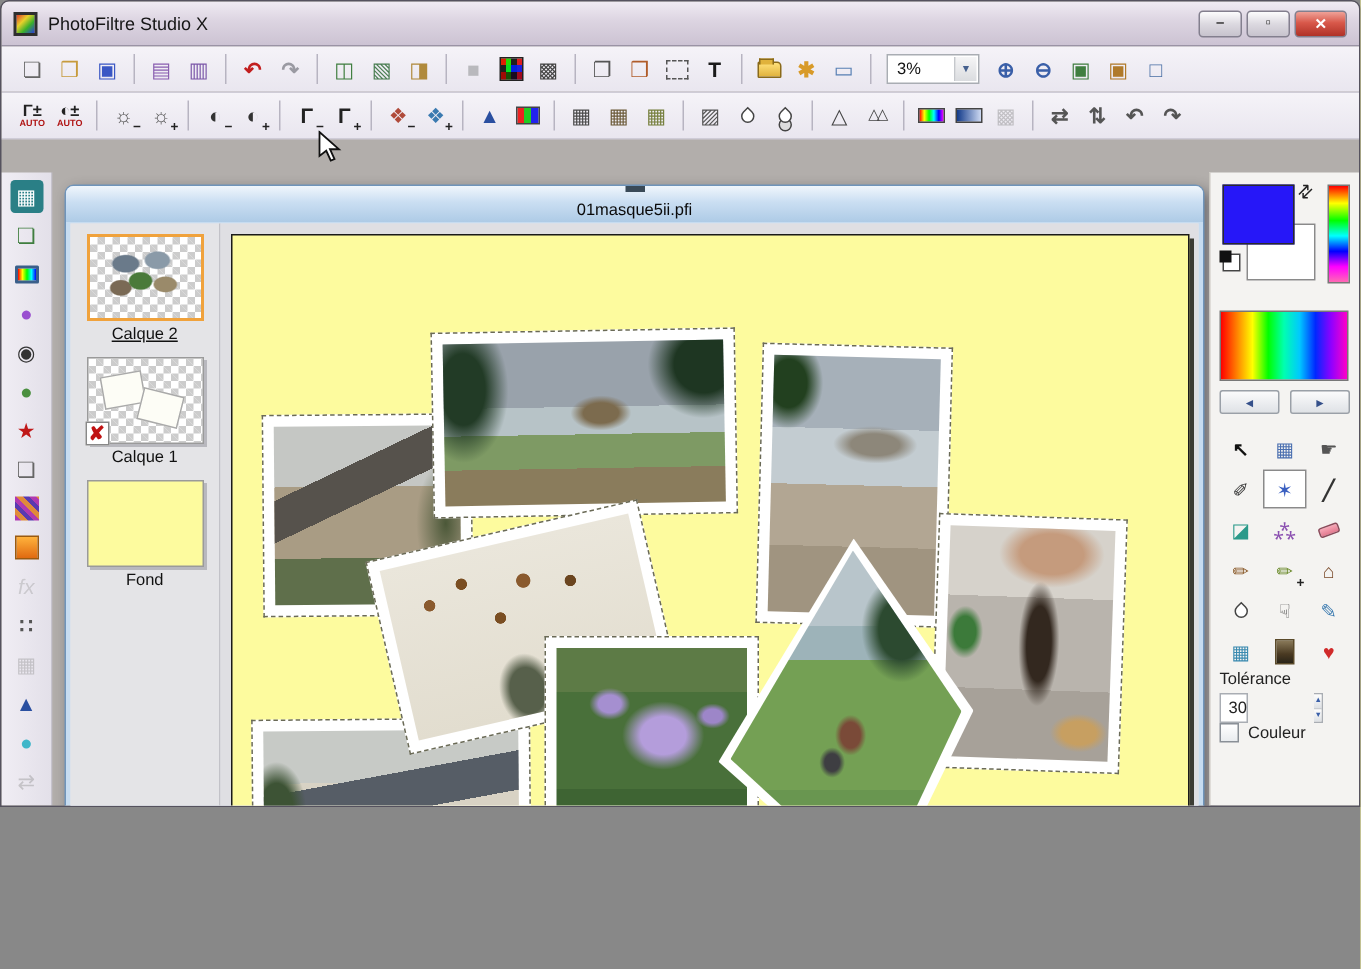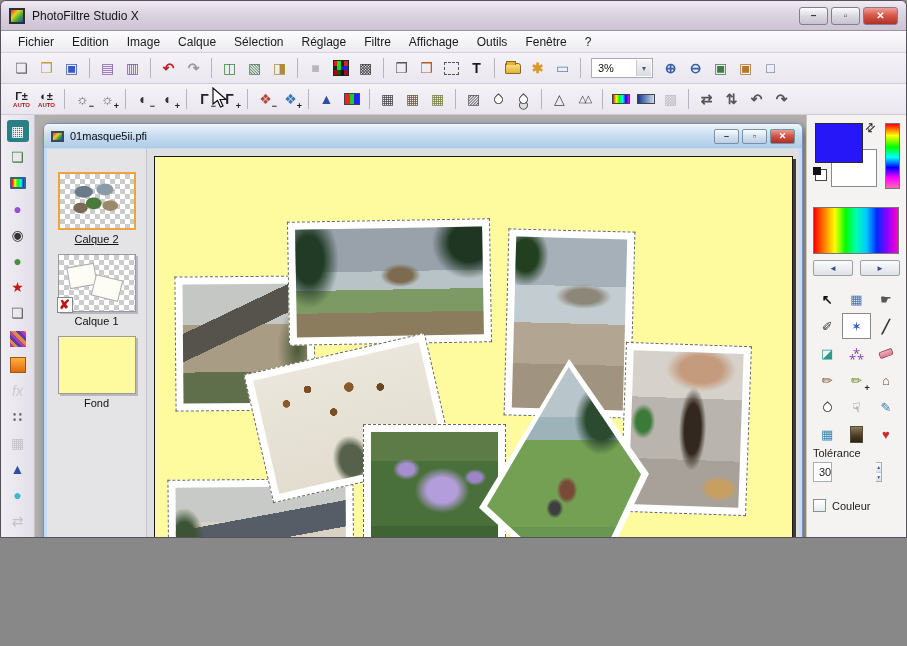--- a/index.html
+++ b/index.html
@@ -115,43 +115,43 @@
   .tol-row { display:flex; margin-top:3px; align-items:center;gap:44px; }
   .tol-field { width:50px; height:20px; background:#fff; border:1px solid #a9adb3;
                font-size:11px; padding:3px 0 0 5px; }
   .spin { width:14px; height:20px; border:1px solid #a9adb3; border-left:none; display:flex; flex-direction:column; }
   .spin > div { flex:1; background:linear-gradient(#fdfdfd,#dde0e4); border-bottom:1px solid #c8cbd0;
                 display:flex; align-items:center; justify-content:center; font-size:5px; color:#3a5fa8; }
   .spin > div:last-child { border-bottom:none; }
   .tol-dd { width:17px; height:20px; margin-left:3px; border:1px solid #b8b8b8; border-radius:2px;
             background:linear-gradient(#f6f6f6,#dcdcdc); font-size:6px; color:#9aa0a8;
             display:flex; align-items:center; justify-content:center; }
-  .couleur-row { margin-top:17px; display:flex; align-items:center; gap:6px; }
+  .couleur-row { margin-top:0; display:flex; align-items:center; gap:6px; }
   .checkbox { width:13px; height:13px; border:1px solid #8a9097; background:linear-gradient(#fff,#e9ecef); }
 
   
   .docwin { position:absolute; left:8px; top:8px; width:760px; height:517px;
             background:#c7dcf0; border:1px solid #6f94ba; border-radius:6px 6px 0 0;
             box-shadow:3px 4px 9px rgba(20,20,30,.45); }
   .doc-title { height:24px; display:flex; align-items:center; gap:6px; padding:0 7px;
                background:linear-gradient(#f0f6fc,#cadef2 45%,#aecbe6); border-radius:5px 5px 0 0;
-               font-size:11px; color:#0a0a0a; }
+               font-size:11px; color:#0a0a0a;flex-direction:column; }
   .doc-icon { width:13px; height:11px; border:2px solid #3a4a58;
               background:linear-gradient(135deg,#d84a2a,#e8d02a 40%,#3a9a3a 70%,#2a3ae0); }
   .doc-btns { margin-left:auto; display:flex; gap:3px; }
   .dbtn { width:25px; height:15px; border:1px solid #7890aa; border-radius:2px;
           background:linear-gradient(#fbfdfe,#d5e2ef 50%,#bccfe2);
           display:flex; align-items:center; justify-content:center; font-size:9px; font-weight:bold; color:#234; }
   .dbtn.close { background:linear-gradient(#eb9d92,#d4564a 45%,#aa2f25); color:#fff; }
   .doc-body { position:absolute; left:3px; right:3px; top:25px; bottom:3px;
               background:#e6e6ea; display:flex; }
 
   
   .layers { width:100px; background:#e4e4e7; border-right:1px solid #c2c2c8;
-            padding-top:23px; display:flex; flex-direction:column; align-items:center;
+            padding-top:7px; display:flex; flex-direction:column; align-items:center;
             font-size:11px; color:#111; }
   .thumb { width:78px; height:58px; background:#fff; border:1px solid #9a9a9a;
            box-shadow:2px 2px 0 #b8b8be; position:relative; margin-bottom:3px; }
   .thumb.sel { border:2px solid #f0a23c; box-shadow:none; }
   .checker { background-color:#fff;
      background-image:linear-gradient(45deg,#ccc 25%,transparent 25%,transparent 75%,#ccc 75%),
                       linear-gradient(45deg,#ccc 25%,transparent 25%,transparent 75%,#ccc 75%);
      background-size:10px 10px; background-position:0 0,5px 5px; }
   .layer-label { margin-bottom:9px; }
   .layer-label.sel { text-decoration:underline; }
@@ -252,33 +252,20 @@
   <div class="titlebar">
     <div class="app-icon"></div>
     <span class="title">PhotoFiltre Studio X</span>
     <div class="win-btns">
       <div class="wbtn">–</div>
       <div class="wbtn">▫</div>
       <div class="wbtn close">✕</div>
     </div>
   </div>
 
-  <div class="menubar" id="menubar">
-      <div class="menu-item">Fichier</div>
-      <div class="menu-item">Edition</div>
-      <div class="menu-item">Image</div>
-      <div class="menu-item">Calque</div>
-      <div class="menu-item">Sélection</div>
-      <div class="menu-item">Réglage</div>
-      <div class="menu-item">Filtre</div>
-      <div class="menu-item">Affichage</div>
-      <div class="menu-item">Outils</div>
-      <div class="menu-item">Fenêtre</div>
-      <div class="menu-item">?</div>
-    </div>
 
   <div class="toolbar" id="toolbar-main">
       <div class="tbtn">
         <span style="color: rgb(102, 102, 102);">❏</span>
       </div>
       <div class="tbtn">
         <span style="color: rgb(199, 155, 60);">❒</span>
       </div>
       <div class="tbtn">
         <span style="color: rgb(58, 87, 196);">▣</span>

